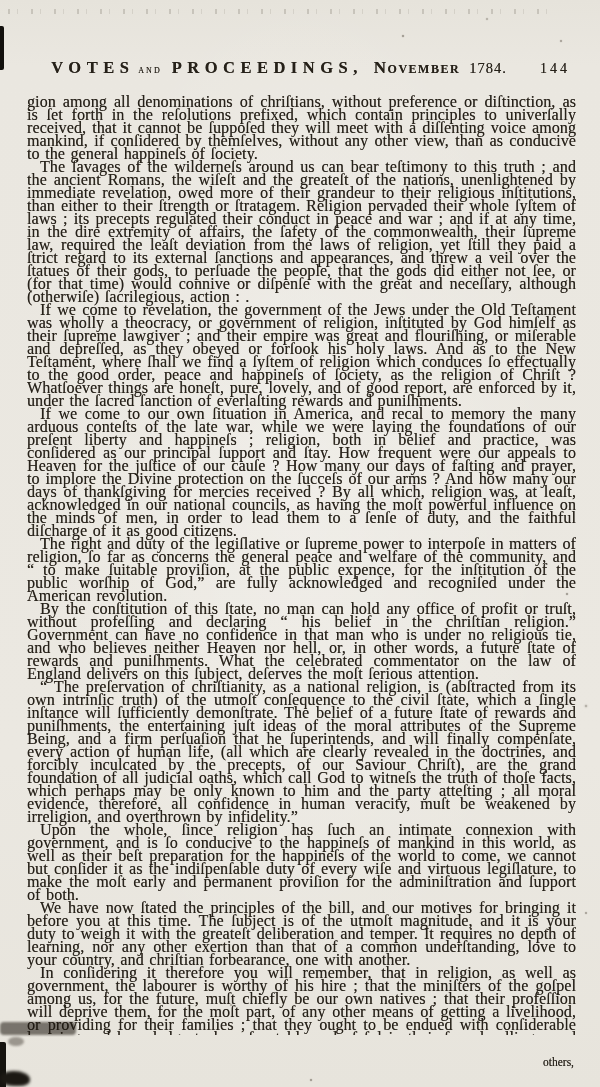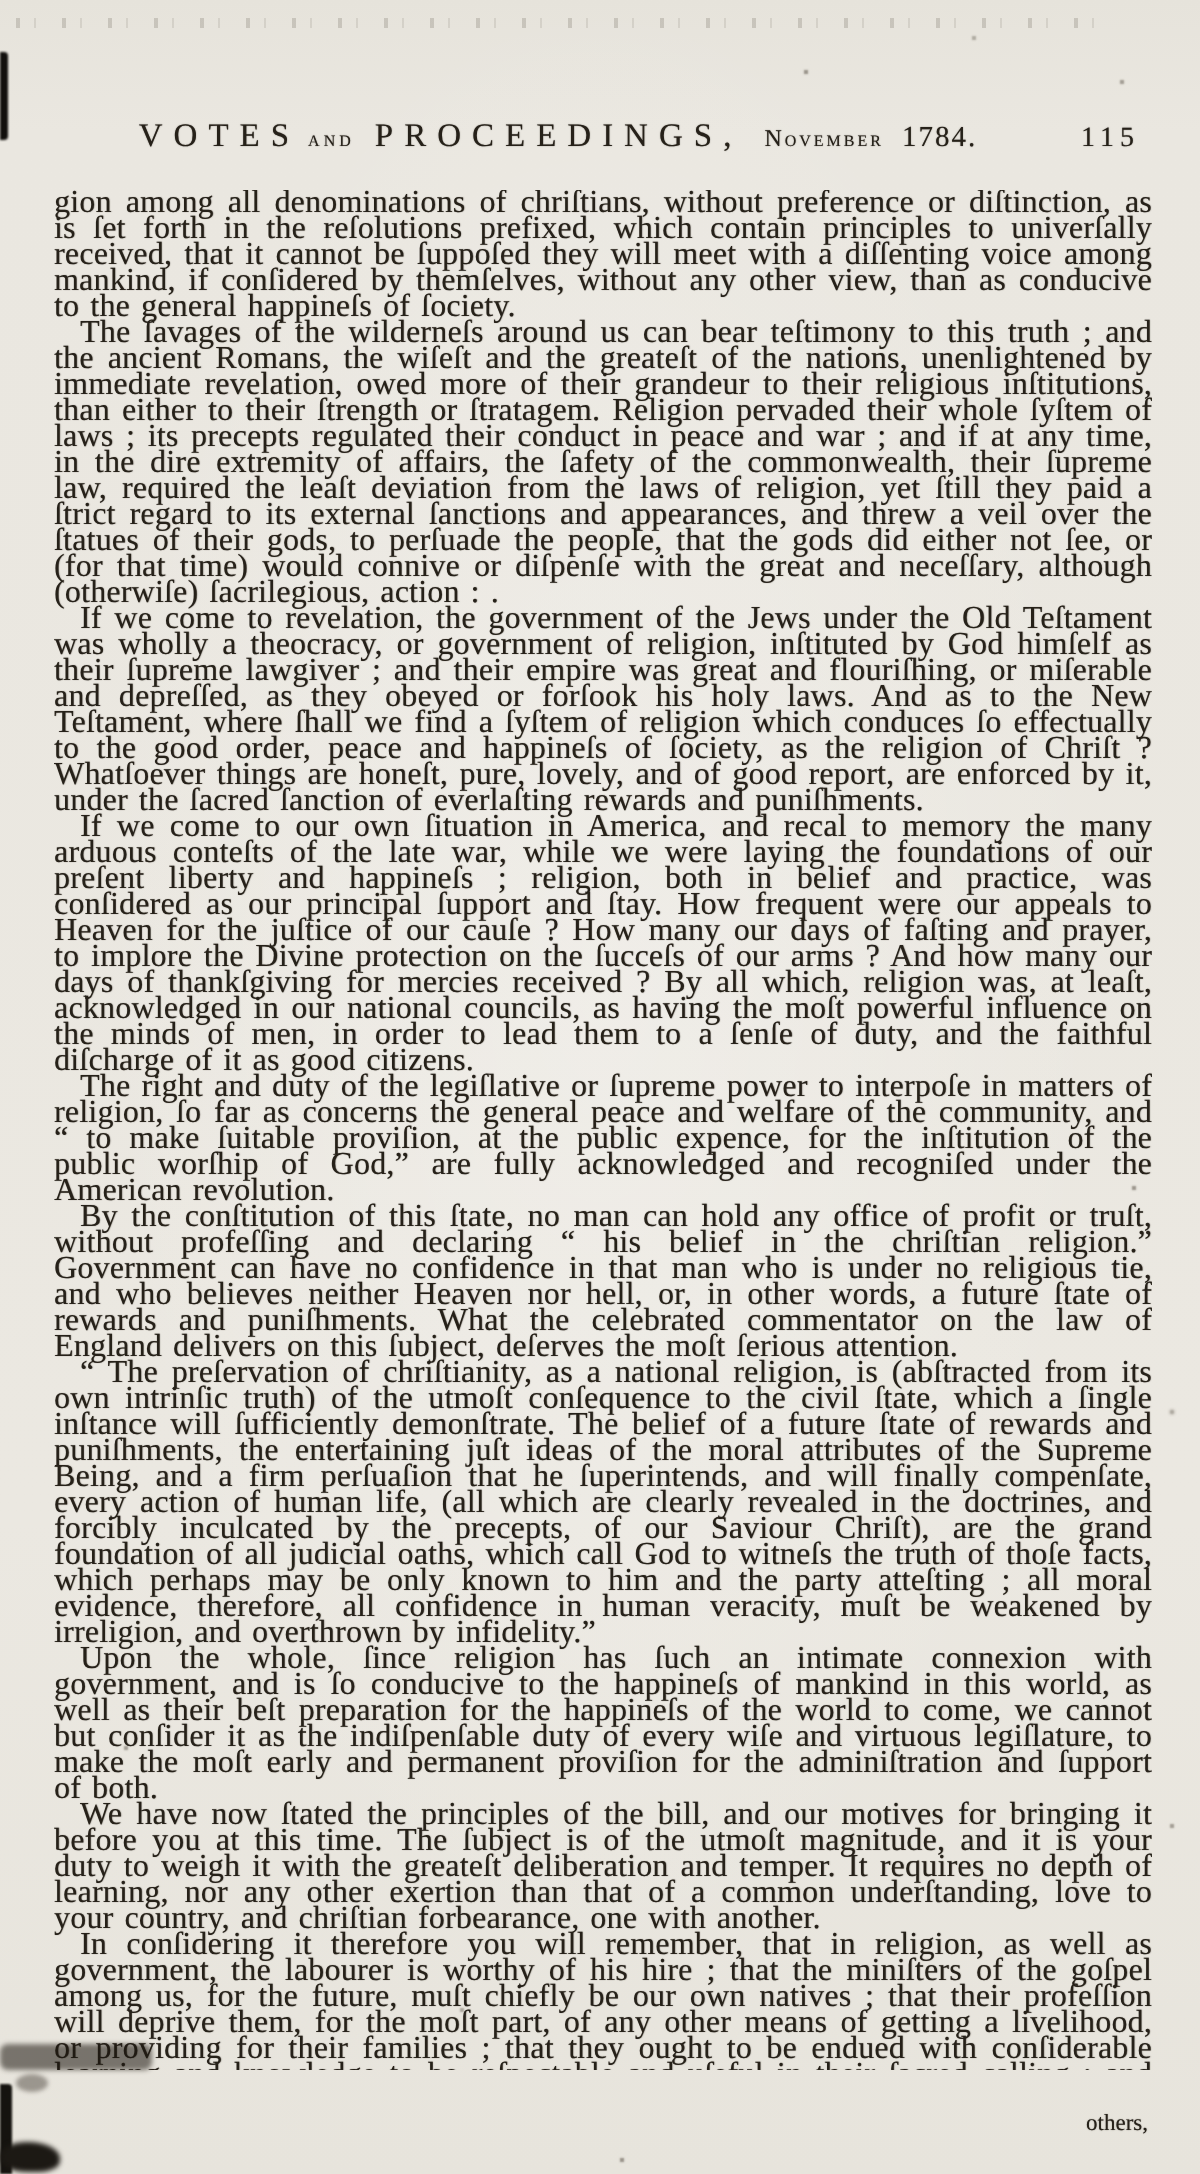--- a/index.html
+++ b/index.html
@@ -11,23 +11,23 @@
     overflow:hidden;
     font-family:"Liberation Serif","DejaVu Serif",serif;
     color:#262119;
   }
   
   .header {
     position:absolute; top:58px; left:46px; right:30px;
     display:flex; align-items:baseline;
   }
   .title { flex:1; text-align:center; white-space:nowrap; text-shadow:0 0 0.6px rgba(30,25,18,0.6); }
-  .t-caps  { font-size:16.5px; letter-spacing:5.5px; }
+  .t-caps  { font-size:16.5px; letter-spacing:5.5px;font-weight:bold; }
   .t-and   { font-size:11px; letter-spacing:2px; margin:0 6px 0 0; }
-  .t-month { font-size:12px; font-variant:small-caps; letter-spacing:1.5px; margin-left:7px; }
+  .t-month { font-size:17px; font-variant:small-caps; letter-spacing:1.5px; margin-left:7px;font-weight:bold; }
   .t-year  { font-size:14.5px; letter-spacing:1px; margin-left:5px; }
   .pageno  { width:58px; text-align:right; font-size:14px; letter-spacing:3px;
              font-variant:small-caps; text-shadow:0 0 0.6px rgba(30,25,18,0.6); }
   
   .body {
     position:absolute; top:95px; left:27px; right:24px; bottom:52px;
     font-size:16px; line-height:13px; text-align:justify;
     word-spacing:1.4px; letter-spacing:0.1px;
     text-shadow:0.2px 0.2px 0.55px rgba(35,28,20,0.55);
     overflow:hidden;
@@ -64,21 +64,21 @@
   <div class="art specks"></div>
 
   <div class="header">
     <div class="title">
       <span class="t-caps">VOTES</span>
       <span class="t-and" style="font-variant:small-caps;">and</span>
       <span class="t-caps">PROCEEDINGS,</span>
       <span class="t-month">November</span>
       <span class="t-year">1784.</span>
     </div>
-    <div class="pageno">115</div>
+    <div class="pageno">144</div>
   </div>
 
   <div class="body">
     <p class="cont">gion among all denominations of chriſtians, without preference or diſtinction, as is ſet forth in the reſolutions prefixed, which contain principles to univerſally received, that it cannot be ſuppoſed they will meet with a diſſenting voice among mankind, if conſidered by themſelves, without any other view, than as conducive to the general happineſs of ſociety.</p>
     <p>The ſavages of the wilderneſs around us can bear teſtimony to this truth ; and the ancient Romans, the wiſeſt and the greateſt of the nations, unenlightened by immediate revelation, owed more of their grandeur to their religious inſtitutions, than either to their ſtrength or ſtratagem. Religion pervaded their whole ſyſtem of laws ; its precepts regulated their conduct in peace and war ; and if at any time, in the dire extremity of affairs, the ſafety of the commonwealth, their ſupreme law, required the leaſt deviation from the laws of religion, yet ſtill they paid a ſtrict regard to its external ſanctions and appearances, and threw a veil over the ſtatues of their gods, to perſuade the people, that the gods did either not ſee, or (for that time) would connive or diſpenſe with the great and neceſſary, although (otherwiſe) ſacrilegious, action : .</p>
     <p>If we come to revelation, the government of the Jews under the Old Teſtament was wholly a theocracy, or government of religion, inſtituted by God himſelf as their ſupreme lawgiver ; and their empire was great and flouriſhing, or miſerable and depreſſed, as they obeyed or forſook his holy laws.  And as to the New Teſtament, where ſhall we find a ſyſtem of religion which conduces ſo effectually to the good order, peace and happineſs of ſociety, as the religion of Chriſt ?  Whatſoever things are honeſt, pure, lovely, and of good report, are enforced by it, under the ſacred ſanction of everlaſting rewards and puniſhments.</p>
     <p>If we come to our own ſituation in America, and recal to memory the many arduous conteſts of the late war, while we were laying the foundations of our preſent liberty and happineſs ; religion, both in belief and practice, was conſidered as our principal ſupport and ſtay.  How frequent were our appeals to Heaven for the juſtice of our cauſe ?  How many our days of faſting and prayer, to implore the Divine protection on the ſucceſs of our arms ?  And how many our days of thankſgiving for mercies received ?  By all which, religion was, at leaſt, acknowledged in our national councils, as having the moſt powerful influence on the minds of men, in order to lead them to a ſenſe of duty, and the faithful diſcharge of it as good citizens.</p>
     <p>The right and duty of the legiſlative or ſupreme power to interpoſe in matters of religion, ſo far as concerns the general peace and welfare of the community, and “ to make ſuitable proviſion, at the public expence, for the inſtitution of the public worſhip of God,” are fully acknowledged and recogniſed under the American revolution.</p>
     <p>By the conſtitution of this ſtate, no man can hold any office of profit or truſt, without profeſſing and declaring “ his belief in the chriſtian religion.”  Government can have no confidence in that man who is under no religious tie, and who believes neither Heaven nor hell, or, in other words, a future ſtate of rewards and puniſhments.  What the celebrated commentator on the law of England delivers on this ſubject, deſerves the moſt ſerious attention.</p>
     <p>“ The preſervation of chriſtianity, as a national religion, is (abſtracted from its own intrinſic truth) of the utmoſt conſequence to the civil ſtate, which a ſingle inſtance will ſufficiently demonſtrate.  The belief of a future ſtate of rewards and puniſhments, the entertaining juſt ideas of the moral attributes of the Supreme Being, and a firm perſuaſion that he ſuperintends, and will finally compenſate, every action of human life, (all which are clearly revealed in the doctrines, and forcibly inculcated by the precepts, of our Saviour Chriſt), are the grand foundation of all judicial oaths, which call God to witneſs the truth of thoſe facts, which perhaps may be only known to him and the party atteſting ; all moral evidence, therefore, all confidence in human veracity, muſt be weakened by irreligion, and overthrown by infidelity.”</p>

